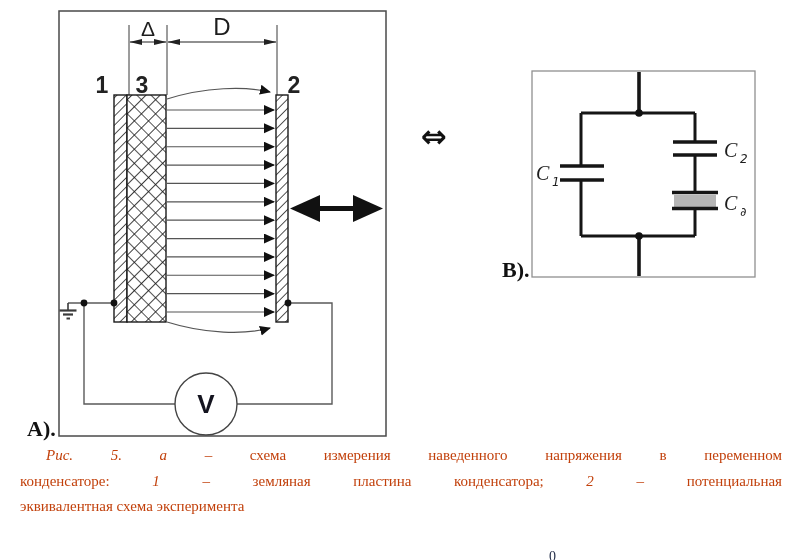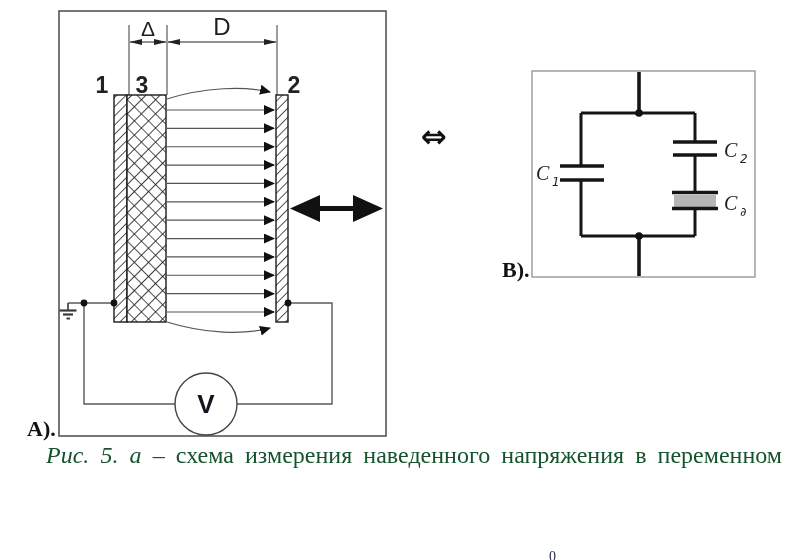--- a/index.html
+++ b/index.html
@@ -17,21 +17,21 @@
   svg text.vmeter { font-weight:bold; font-size:26px; fill:#14141f; }
   svg text.clabel { font-family:"Liberation Serif", serif; font-style:italic; font-size:20px; fill:#1d1d1d; }
   svg text.csub { font-family:"DejaVu Sans", sans-serif; font-style:italic; font-size:12px; fill:#1d1d1d; }
   .equiv {
     position:absolute; left:421px; top:121px; width:40px;
     font-family:"DejaVu Sans", sans-serif; font-weight:bold; font-size:31px;
     color:#111; line-height:1;
   }
   .caption {
     position:absolute; left:20px; top:443px; width:762px;
-    font-size:24px; line-height:25.5px; color:#14532d;
+    font-size:15px; line-height:25.5px; color:#c2410c;
   }
   .cap-line { text-align:justify; }
   .cap-line.fill { text-align-last:justify; }
   .cap-line.indent { padding-left:26px; }
   .caption .italic { font-style:italic; }
   .caption .sans { font-family:"Liberation Sans", sans-serif; }
   .stray-zero {
     position:absolute; left:549px; top:549px; font-size:14px;
     color:#26304a; font-family:"Liberation Serif", serif;
   }
@@ -170,16 +170,18 @@
     <text x="724" y="157" class="clabel">C</text>
     <text x="740" y="163" class="csub">2</text>
     <text x="724" y="210" class="clabel">C</text>
     <text x="740" y="216" class="csub">∂</text>
 
     <text x="502" y="277" class="serifb">B).</text>
   </svg>
 
   <div class="caption">
       <div class="cap-line fill indent"><span class="italic">Рис. 5. а</span><span> – схема измерения наведенного напряжения в переменном</span></div>
+      <div class="cap-line fill"><span>конденсаторе: </span><span class="italic">1</span><span> – земляная пластина конденсатора; </span><span class="italic">2</span><span> – потенциальная</span></div>
+      <div class="cap-line"><span>эквивалентная схема эксперимента</span></div>
     </div>
 
   <div class="stray-zero">0</div>
 </div>
 
 </body></html>

